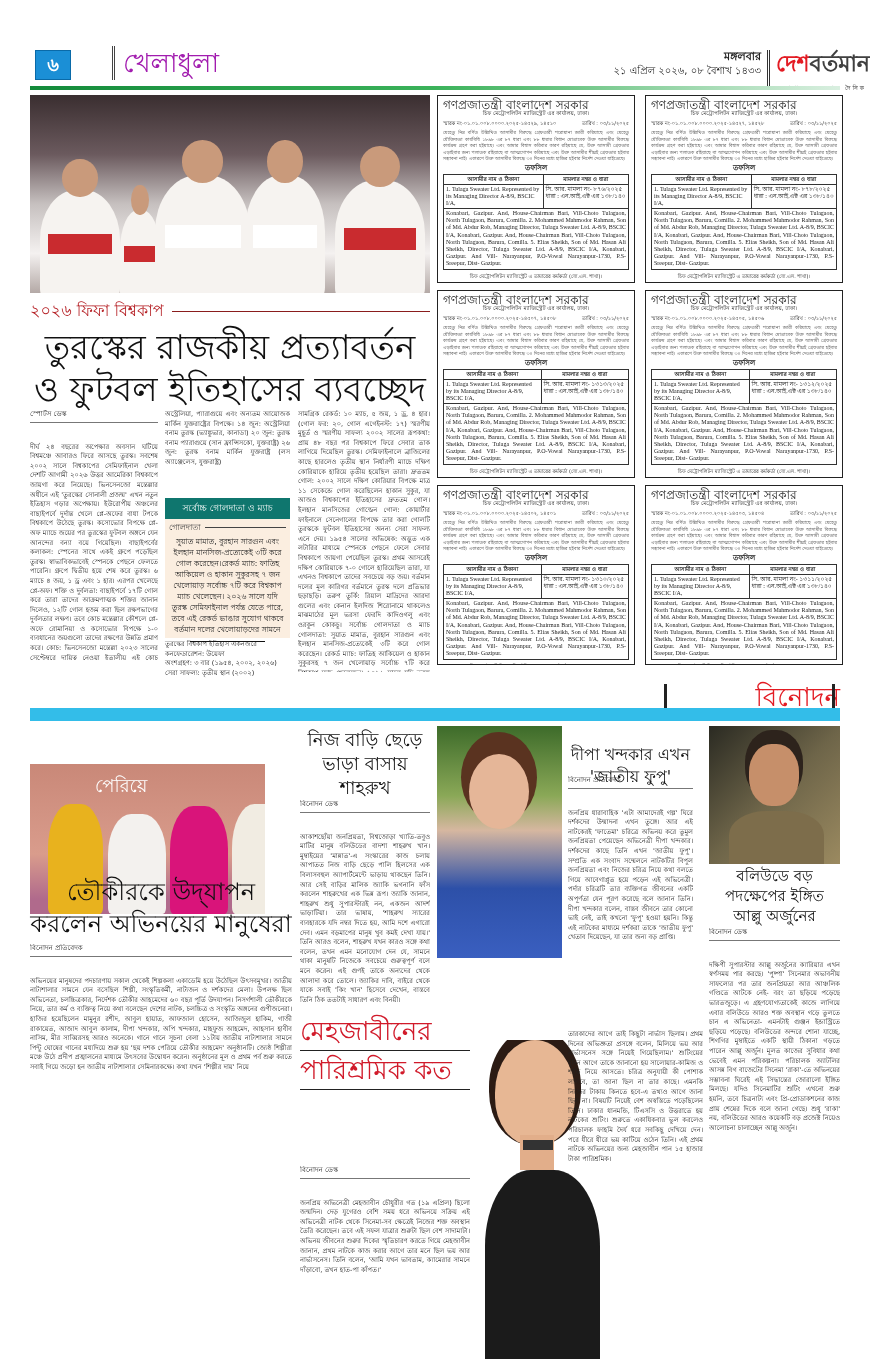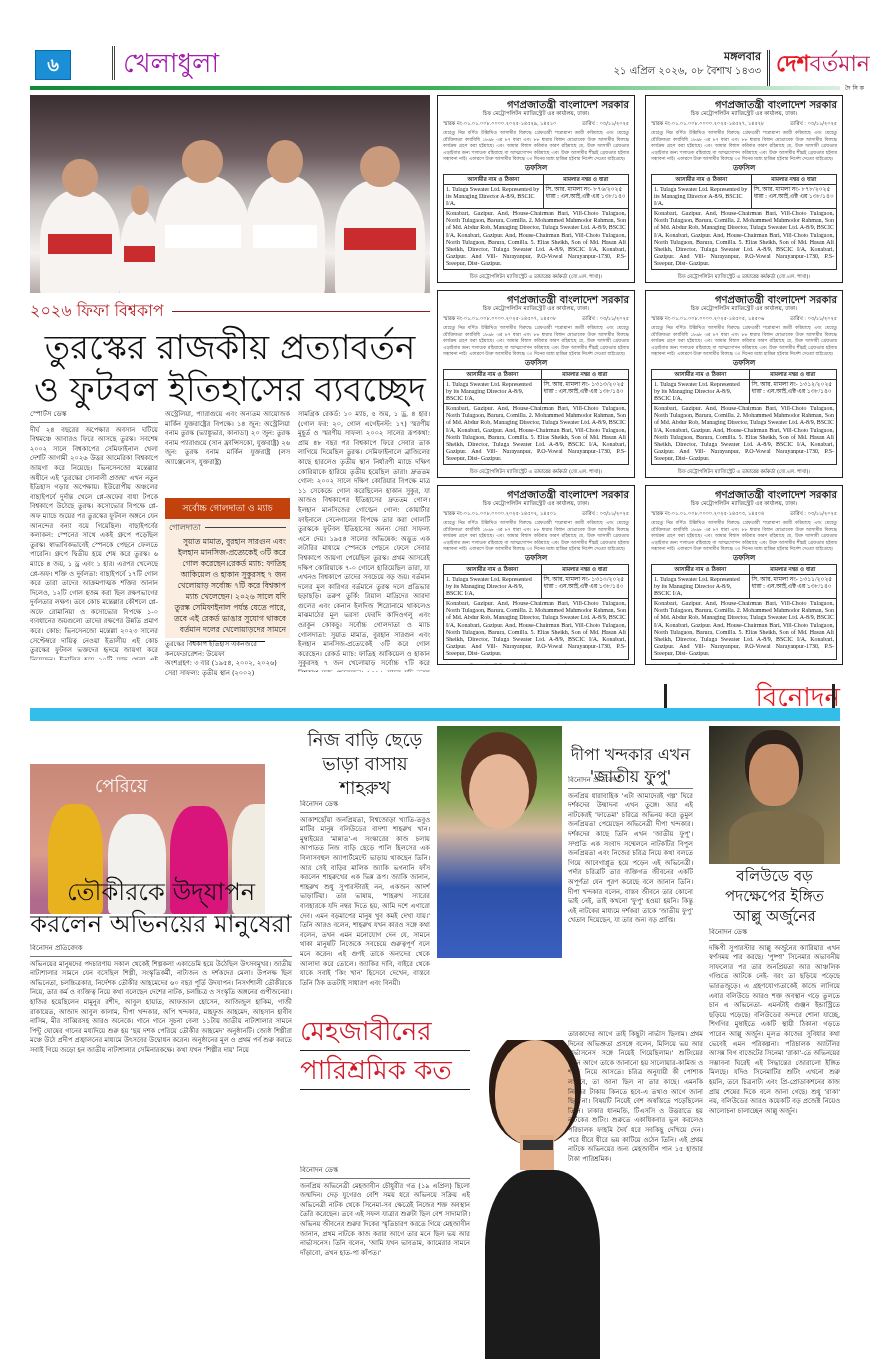--- a/index.html
+++ b/index.html
@@ -4,40 +4,40 @@
 <style>
 *{box-sizing:border-box;margin:0;padding:0}
 body{width:870px;height:1359px;background:#fff;font-family:"DejaVu Sans",sans-serif;color:#222;position:relative;overflow:hidden}
 .abs{position:absolute}
 .pagenum{left:35px;top:50px;width:36px;height:30px;background:#1b8fd6;border:1px solid #0a6aa8;color:#fff;font-size:18px;text-align:center;line-height:28px;font-weight:bold}
 .section{left:112px;top:46px;font-size:26px;color:#a21caf;border-left:3px double #444;padding-left:8px;line-height:34px}
 .dateblk{left:600px;top:50px;text-align:right;font-size:10px;line-height:14px;color:#222;width:170px;padding-right:6px;border-right:3px double #333;height:36px}
 .dateblk .day{font-weight:bold;font-size:11px}
 .logo{left:776px;top:46px;width:90px}
 .logo .n1{color:#e31b23;font-weight:bold;font-size:22px}
-.logo .n2{color:#be185d;font-weight:normal;font-size:22px}
+.logo .n2{color:#404040;font-weight:bold;font-size:22px}
 .logo .tag{font-size:6px;color:#333;letter-spacing:2px;text-align:right}
 .greenbar{left:30px;top:86px;width:810px;height:4px;background:linear-gradient(90deg,#138a3a,#3bb25a,#d9efe0)}
 .photo{background:linear-gradient(180deg,#3a2e30 0%,#6b5a5e 30%,#c6c0bf 55%,#f4f1f0 80%,#b4a9a6 100%);overflow:hidden}
 .player{position:absolute;border-radius:45% 45% 10% 10%;background:#f6f3f0}
 .player .band{position:absolute;left:10%;width:80%;height:18%;top:40%;background:#c92b2f}
 .player .head{position:absolute;left:28%;width:44%;top:-28%;height:34%;background:#c99a7b;border-radius:50%}
 .kicker{left:30px;top:298px;width:400px;font-size:16px;color:#b51f24;border-bottom:0;display:flex;align-items:center}
 .kicker:after{content:"";flex:1;height:1px;background:#8a1d1d;margin-left:8px}
 .headline{left:30px;top:326px;width:400px;font-size:34px;line-height:42px;text-align:center;color:#111;font-family:"DejaVu Serif",serif}
 .col{font-size:6.6px;line-height:9.6px;text-align:justify;color:#222}
-.byline{font-size:7px;border-bottom:1px solid #777;padding-bottom:2px;margin-bottom:3px}
+.byline{font-size:7px;border-bottom:1px solid #777;padding-bottom:2px;margin-bottom:20px}
 .factbox{left:165px;top:498px;width:125px;height:140px;background:#fbeee0}
-.factbox .hd{background:#c2410c;color:#fff;font-size:9px;text-align:center;padding:3px 0}
+.factbox .hd{background:#0f766e;color:#fff;font-size:9px;text-align:center;padding:3px 0}
 .factbox .sub{font-size:8px;color:#444;padding:2px 4px;display:flex;align-items:center}
 .factbox .sub:after{content:"";flex:1;height:1px;background:#444;margin-left:4px}
-.factbox .body{font-size:7.6px;line-height:11px;text-align:right;padding:0 4px}
+.factbox .body{font-size:7.6px;line-height:11px;text-align:center;padding:0 4px}
 .factbox .rule{width:60%;height:1px;background:#111;margin:6px auto}
 .notice{border:1.5px solid #222;background:#fff;font-size:5px;line-height:7px;padding:4px 5px;overflow:hidden}
-.notice .t1{text-align:right;font-weight:bold;font-size:10px;line-height:10px}
+.notice .t1{text-align:left;font-weight:normal;font-size:12px;line-height:10px}
 .notice .t2{text-align:center;font-size:5.5px}
 .notice .ref{display:flex;justify-content:space-between;font-size:5px;margin:3px 0}
 .notice .para{text-align:justify;font-size:4.6px;line-height:6.6px;color:#444}
 .notice .tf{text-align:center;font-weight:bold;font-size:7px;margin:2px 0}
 .notice table{width:100%;border-collapse:collapse;font-size:5px}
 .notice th{border:1px solid #333;font-weight:bold;padding:1px;font-size:5.5px}
 .notice td{border:1px solid #333;padding:1px 2px;vertical-align:top;font-family:"Liberation Serif",serif;font-size:6px;line-height:7px}
 .notice .names{font-family:"Liberation Serif",serif;font-size:6px;line-height:7.2px;text-align:justify;border:1px solid #333;border-top:0;padding:1px 2px}
 .notice .foot{text-align:center;font-size:5px;margin-top:3px}
 .binodon{left:640px;top:680px;width:200px;height:34px;text-align:right;font-size:26px;color:#e31b23;line-height:34px}

